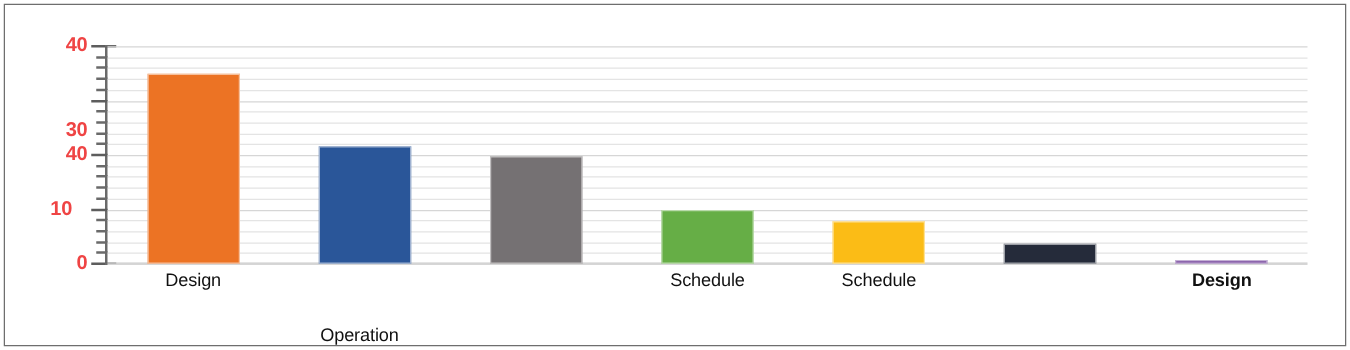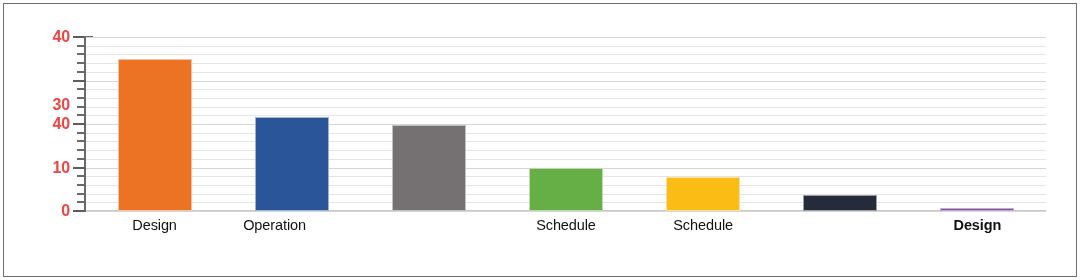--- a/index.html
+++ b/index.html
@@ -162,21 +162,21 @@
 </head>
 <body>
 
 <div id="chart-figure">
   <div class="figure-frame">
     <div class="figure-frame-inner"></div>
   </div>
 
   <div class="y-labels-wrap" id="y-labels">
       <div class="y-label" style="top: 203px;">0</div>
-      <div class="y-label" style="top: 159.5px;">10</div>
+      <div class="y-label" style="top: 159.5px; text-align: center;">10</div>
       <div class="y-label" style="top: 116px;">40</div>
       <div class="y-label" style="top: 72.5px; margin-top: 24px;">30</div>
       <div class="y-label" style="top: 29px;">40</div>
     </div>
 
   <div class="y-axis-line"></div>
   <div id="y-ticks">
       <div class="y-tick major" style="top: 210px;"></div>
       <div class="y-tick" style="top: 201.3px;"></div>
       <div class="y-tick" style="top: 192.6px;"></div>
@@ -249,21 +249,21 @@
         <div class="bar-slot" style="left: 854.429px; width: 74px;">
           <div class="bar" title="Other: 0.8" style="height: 3.48px; background: rgb(123, 78, 160);"></div>
         </div>
       </div>
   </div>
 
   <div class="cat-labels" id="cat-labels">
       <div class="cat-label bold" style="left: 0px; width: 137.143px;">
         <span>Design</span>
       </div>
-      <div class="cat-label bold" style="left: 120px; width: 137.143px;">
+      <div class="cat-label bold" style="left: 133px; width: 137.143px; margin-top: 44px;">
         <span>Operation</span>
       </div>
       <div class="cat-label bold" style="left: 274.286px; width: 137.143px;">
       </div>
       <div class="cat-label bold" style="left: 411.429px; width: 137.143px;">
         <span>Schedule</span>
       </div>
       <div class="cat-label bold" style="left: 548.571px; width: 137.143px;">
         <span>Schedule</span>
       </div>

